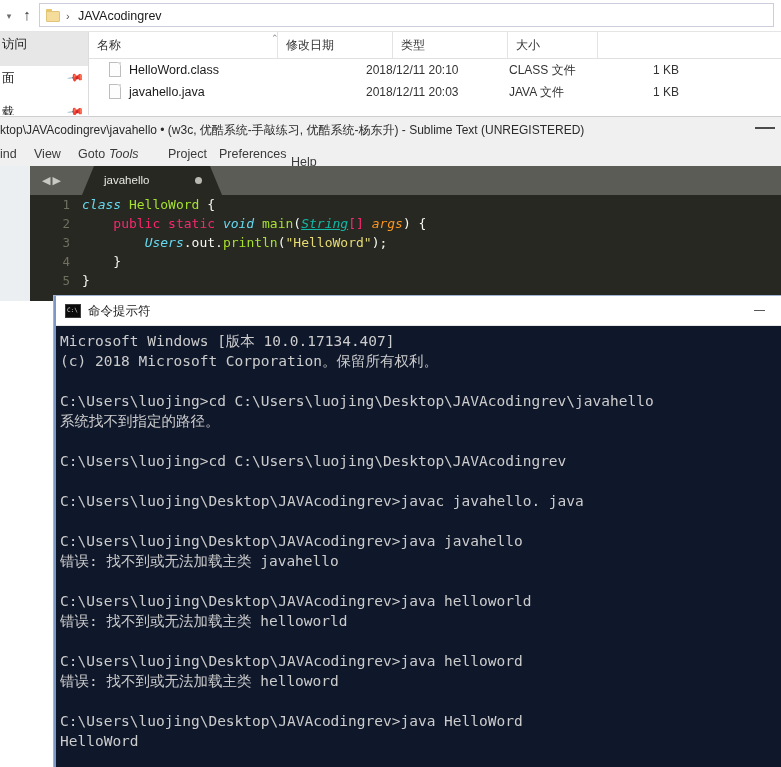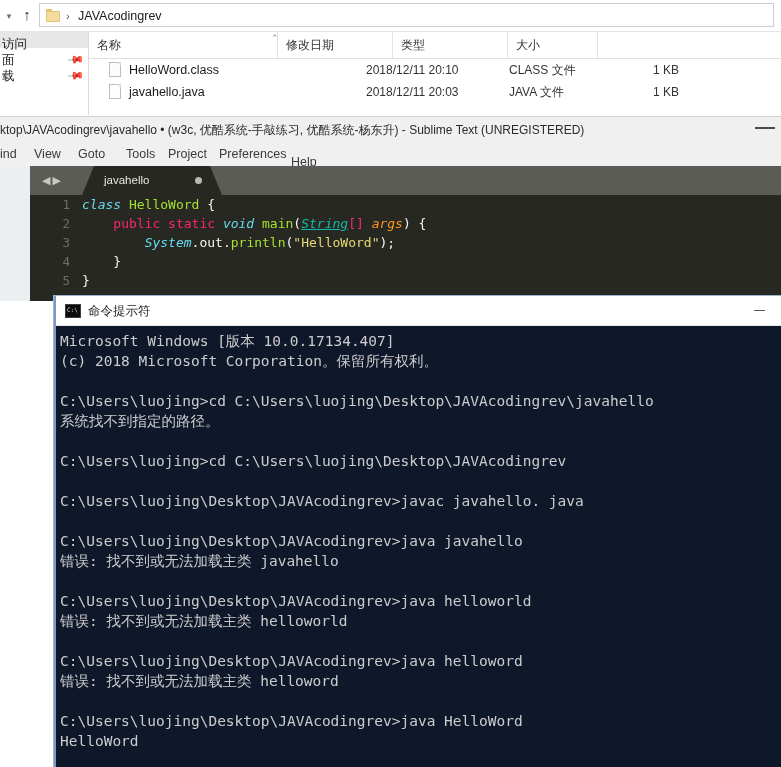--- a/index.html
+++ b/index.html
@@ -100,21 +100,21 @@
     position: absolute;
     left: 0; top: 32px;
     width: 88px;
     height: 83px;
     background: #ffffff;
     border-right: 1px solid #dcdcdc;
     overflow: hidden;
   }
   .nav-row {
     position: relative;
-    height: 16px;
+    height: 34px;
     line-height: 24px;
     font-size: 12.5px;
     color: #1a1a1a;
     padding-left: 2px;
     box-sizing: border-box;
   }
   .nav-row.sel { background: #e7e7e7; }
   .nav-pin {
     position: absolute;
     right: 6px; top: 5px;
@@ -477,21 +477,21 @@
 
   <div class="st-title">
     <div class="st-title-text">ktop\JAVAcodingrev\javahello • (w3c, 优酷系统-手敲练习, 优酷系统-杨东升) - Sublime Text (UNREGISTERED)</div>
     <div class="st-min"></div>
   </div>
 
   <div class="st-menu">
     <div class="st-menu-item" style="left:0px;">ind</div>
     <div class="st-menu-item" style="left:34px;">View</div>
     <div class="st-menu-item" style="left:78px;">Goto</div>
-    <div class="st-menu-item" style="left:126px;">Tools</div>
+    <div class="st-menu-item" style="left:109px;font-style:italic;">Tools</div>
     <div class="st-menu-item" style="left:168px;">Project</div>
     <div class="st-menu-item" style="left:219px;">Preferences</div>
     <div class="st-menu-item" style="left:291px;margin-top:8px;">Help</div>
   </div>
 
   <div class="st-body">
     <div class="st-sidebar"></div>
 
     <div class="st-tabbar">
       <div class="st-tab-arrows">◀▶</div>
@@ -505,21 +505,21 @@
       <div class="code-line">
         <span class="ln">1</span>
         <span class="ctext"><span class="tk-kw">class</span> <span class="tk-type">HelloWord</span> <span class="tk-punc">{</span></span>
       </div>
       <div class="code-line">
         <span class="ln">2</span>
         <span class="ctext">    <span class="tk-mod">public static</span> <span class="tk-kw">void</span> <span class="tk-fn">main</span><span class="tk-punc">(</span><span class="tk-typei">String</span><span class="tk-mod">[]</span> <span class="tk-var">args</span><span class="tk-punc">) {</span></span>
       </div>
       <div class="code-line">
         <span class="ln">3</span>
-        <span class="ctext">        <span class="tk-kw">System</span><span class="tk-pl">.out.</span><span class="tk-fn">println</span><span class="tk-punc">(</span><span class="tk-str">"HelloWord"</span><span class="tk-punc">);</span></span>
+        <span class="ctext">        <span class="tk-kw">Users</span><span class="tk-pl">.out.</span><span class="tk-fn">println</span><span class="tk-punc">(</span><span class="tk-str">"HelloWord"</span><span class="tk-punc">);</span></span>
       </div>
       <div class="code-line">
         <span class="ln">4</span>
         <span class="ctext">    <span class="tk-punc">}</span></span>
       </div>
       <div class="code-line">
         <span class="ln">5</span>
         <span class="ctext"><span class="tk-punc">}</span></span>
       </div>
     </div>

